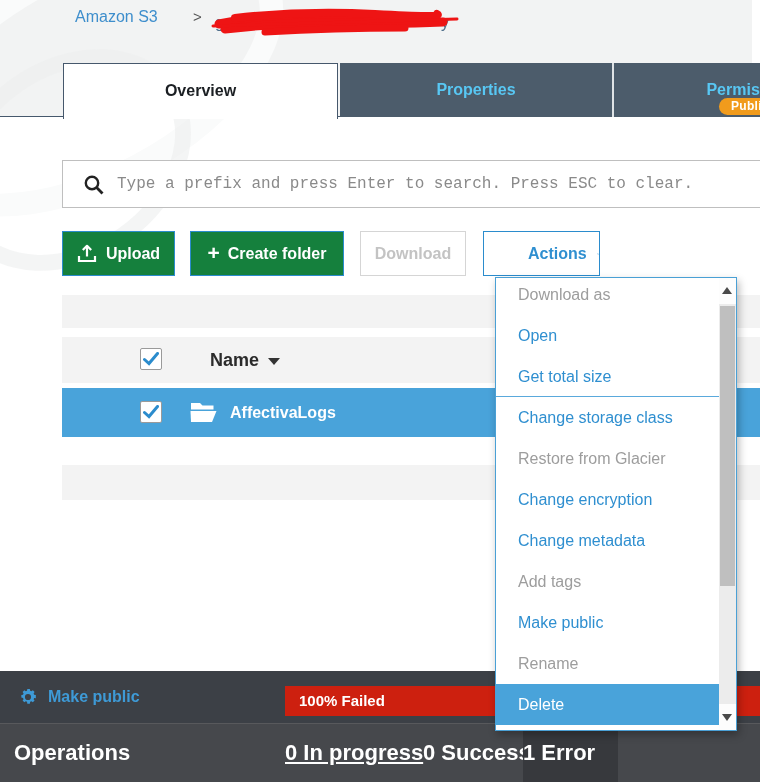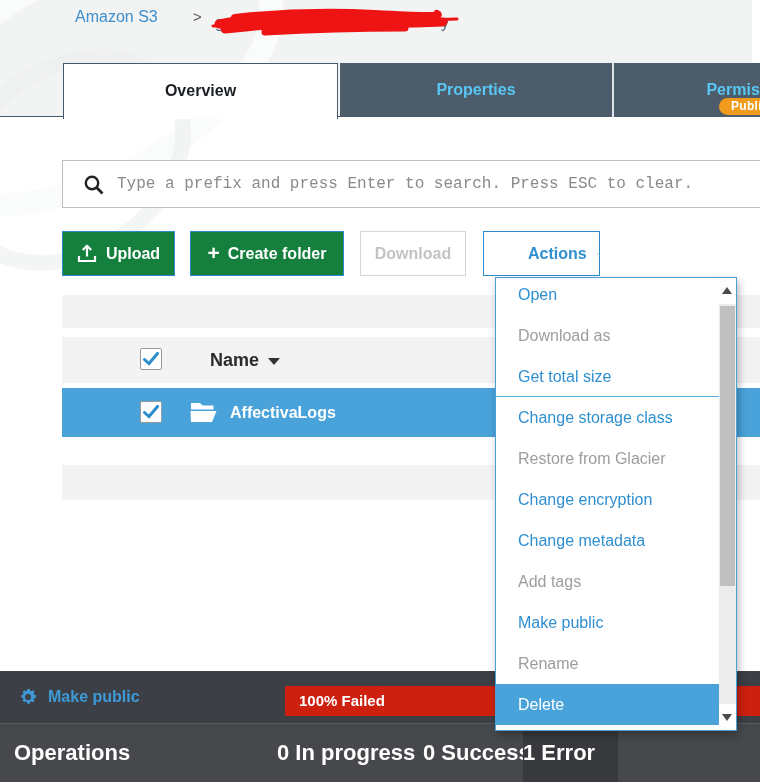--- a/index.html
+++ b/index.html
@@ -91,21 +91,21 @@
   .opbar { position:absolute; left:0; top:671px; width:760px; height:52px; background:#3c4046; }
   .gear-icon { position:absolute; left:18px; top:16px; cursor:pointer; }
   .op-label { position:absolute; left:48px; top:0; height:52px; line-height:52px;
     font-size:16px; font-weight:bold; color:#3e9ad6; cursor:pointer; }
   .op-progress { position:absolute; left:285px; top:15px; height:30px; width:475px;
     background:#cd200f; color:#fff; font-size:15px; font-weight:bold; line-height:30px; padding-left:14px; }
   
   .statusbar { position:absolute; left:0; top:723px; width:760px; height:59px;
     background:#46484c; border-top:1px solid #58595c; color:#fff; font-size:22px; font-weight:bold; }
   .sb-title { position:absolute; left:14px; top:0; height:58px; line-height:58px; }
-  .sb-inprogress { position:absolute; left:277px; top:0; height:58px; line-height:58px; cursor:pointer; }
+  .sb-inprogress { position:absolute; left:285px; top:0; height:58px; line-height:58px; cursor:pointer;text-decoration:underline; }
   .sb-success { position:absolute; left:423px; top:0; height:58px; line-height:58px; cursor:pointer; }
   .sb-error { position:absolute; left:523px; top:0; width:95px; height:58px; line-height:58px;
     background:#37393d; text-align:left; cursor:pointer; }
 </style>
 </head>
 <body>
 
 <div id="app">
 
   <div class="header">
@@ -207,25 +207,25 @@
   <div class="statusbar">
     <span class="sb-title">Operations</span>
     <span class="sb-inprogress">0 In progress</span>
     <span class="sb-success">0 Success</span>
     <span class="sb-error">1 Error</span>
   </div>
 
   <div class="menu">
     <div class="menu-items">
 
-    <div class="menu-item enabled">
+    <div class="menu-item disabled">
+          <span>Download as</span>
+        </div>
+        <div class="menu-item enabled">
           <span>Open</span>
-        </div>
-        <div class="menu-item disabled">
-          <span>Download as</span>
         </div>
         <div class="menu-item enabled divider-after">
           <span>Get total size</span>
         </div>
         <div class="menu-item enabled">
           <span>Change storage class</span>
         </div>
         <div class="menu-item disabled">
           <span>Restore from Glacier</span>
         </div>

